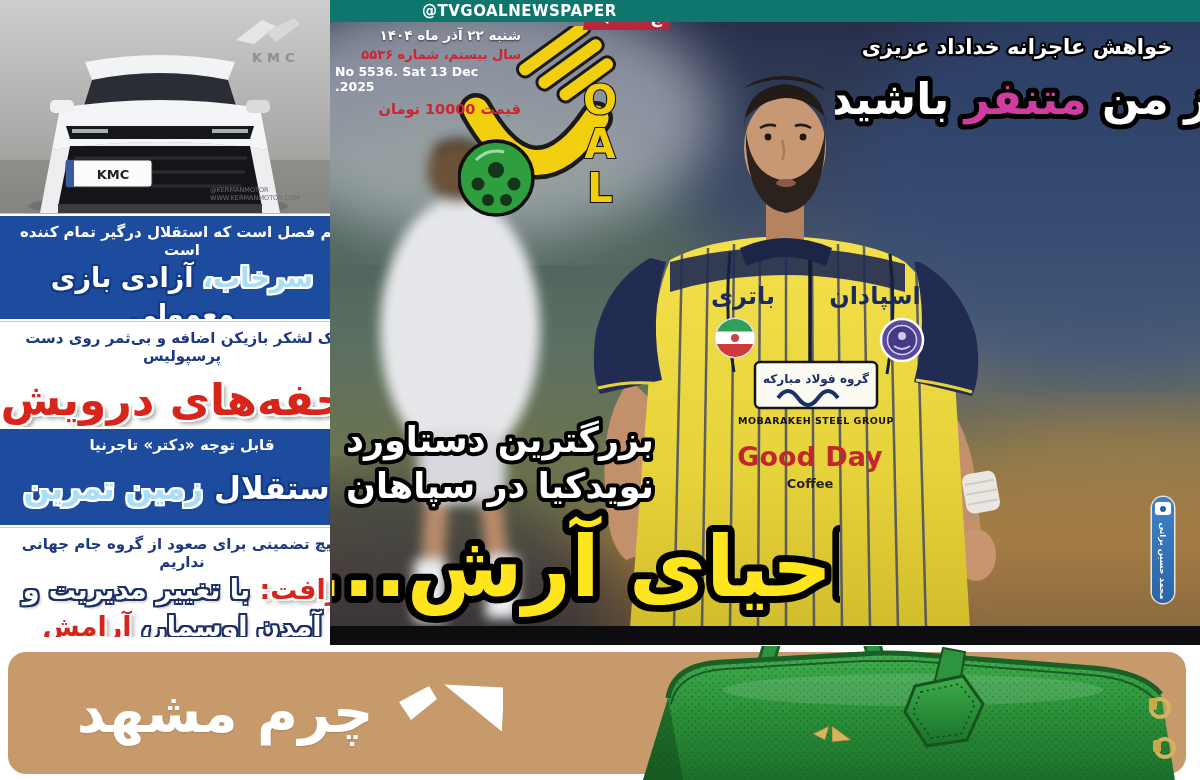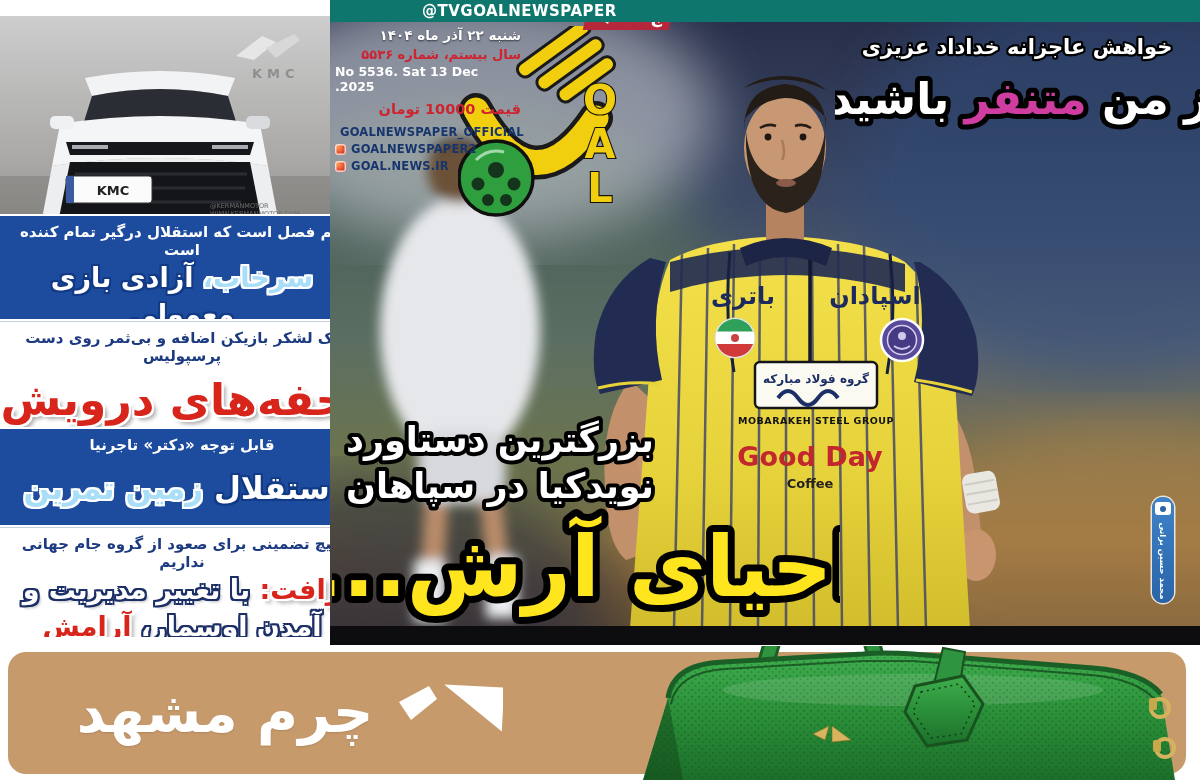--- a/index.html
+++ b/index.html
@@ -1,20 +1,20 @@
 <!DOCTYPE html>
 <html><head>
 <meta charset="utf-8">
 <style>
   html,body{margin:0;padding:0;background:#e9e9e9;}
   .page{position:relative;width:1200px;height:780px;background:#fff;overflow:hidden;
         font-family:"DejaVu Sans",sans-serif;}
   
   .sidebar{position:absolute;left:0;top:0;width:330px;height:645px;background:#fff;border-right:2px solid #fff;}
-  .car-ad{position:absolute;left:0;top:16px;width:330px;height:273px;overflow:hidden;background:#b9b9b9;text-align:center;}
+  .car-ad{position:absolute;left:0;top:0;width:330px;height:273px;overflow:hidden;background:#b9b9b9;text-align:center;}
   .blocks{position:absolute;left:0;top:214px;width:330px;}
   .block{position:relative;width:364px;box-sizing:border-box;text-align:center;overflow:hidden;}
   .block.bg-blue{background:#1d4c9f;border-top:2px solid #fff;border-bottom:2px solid #fff;}
   .block.bg-white{background:#fff;border-top:1px solid #c7cfdb;}
   .block .kicker{font-weight:bold;font-size:15px;padding-top:7px;direction:rtl;}
   .block.bg-blue .kicker{color:#fff;}
   .block.bg-white .kicker{color:#1c3a80;}
   .bigline{direction:rtl;font-weight:bold;line-height:1.38;font-size:27px;}
   .seg-white{color:#fff;text-shadow:-2px -2px 0 #123a85,-2px 0 0 #123a85,-2px 2px 0 #123a85,0 -2px 0 #123a85,0 2px 0 #123a85,2px -2px 0 #123a85,2px 0 0 #123a85,2px 2px 0 #123a85;}
   .seg-cyan{color:#a9def9;text-shadow:-2px -2px 0 #fff,-2px 0 0 #fff,-2px 2px 0 #fff,0 -2px 0 #fff,0 2px 0 #fff,2px -2px 0 #fff,2px 0 0 #fff,2px 2px 0 #fff;}
@@ -199,34 +199,20 @@
         <rect x="48" y="12" width="10" height="6" fill="#fff"></rect>
         <text x="66" y="23" font-family="DejaVu Sans" font-weight="bold" font-size="17" fill="#fff">ج</text>
       </svg>
     </div>
 
     <div class="masthead">
       <div class="mh-date">شنبه ۲۲ آذر ماه ۱۴۰۴</div>
       <div class="mh-issue">سال بیستم، شماره ۵۵۳۶</div>
       <div class="mh-en">No 5536. Sat 13 Dec .2025</div>
       <div class="mh-price">قیمت 10000 تومان</div>
-      <div class="socials">
-          <div class="soc-row">
-            <span class="soc-icon"></span>
-            <span class="soc-handle">GOALNEWSPAPER_OFFICIAL</span>
-          </div>
-          <div class="soc-row">
-            <span class="soc-icon"></span>
-            <span class="soc-handle">GOALNEWSPAPER2</span>
-          </div>
-          <div class="soc-row">
-            <span class="soc-icon"></span>
-            <span class="soc-handle">GOAL.NEWS.IR</span>
-          </div>
-        </div>
     </div>
 
     <div class="goal-logo">
       <svg width="165" height="195" viewBox="0 0 165 195">
         <g transform="rotate(-36 105 35)">
           <rect x="62" y="12" width="86" height="15" rx="7" fill="#f2cf0e" stroke="#1a1a1a" stroke-width="3"></rect>
           <rect x="70" y="34" width="78" height="15" rx="7" fill="#f2cf0e" stroke="#1a1a1a" stroke-width="3"></rect>
           <rect x="80" y="56" width="66" height="15" rx="7" fill="#f2cf0e" stroke="#1a1a1a" stroke-width="3"></rect>
         </g>
         <path d="M18,84 Q75,185 138,92" fill="none" stroke="#1a1a1a" stroke-width="34" stroke-linecap="round"></path>

